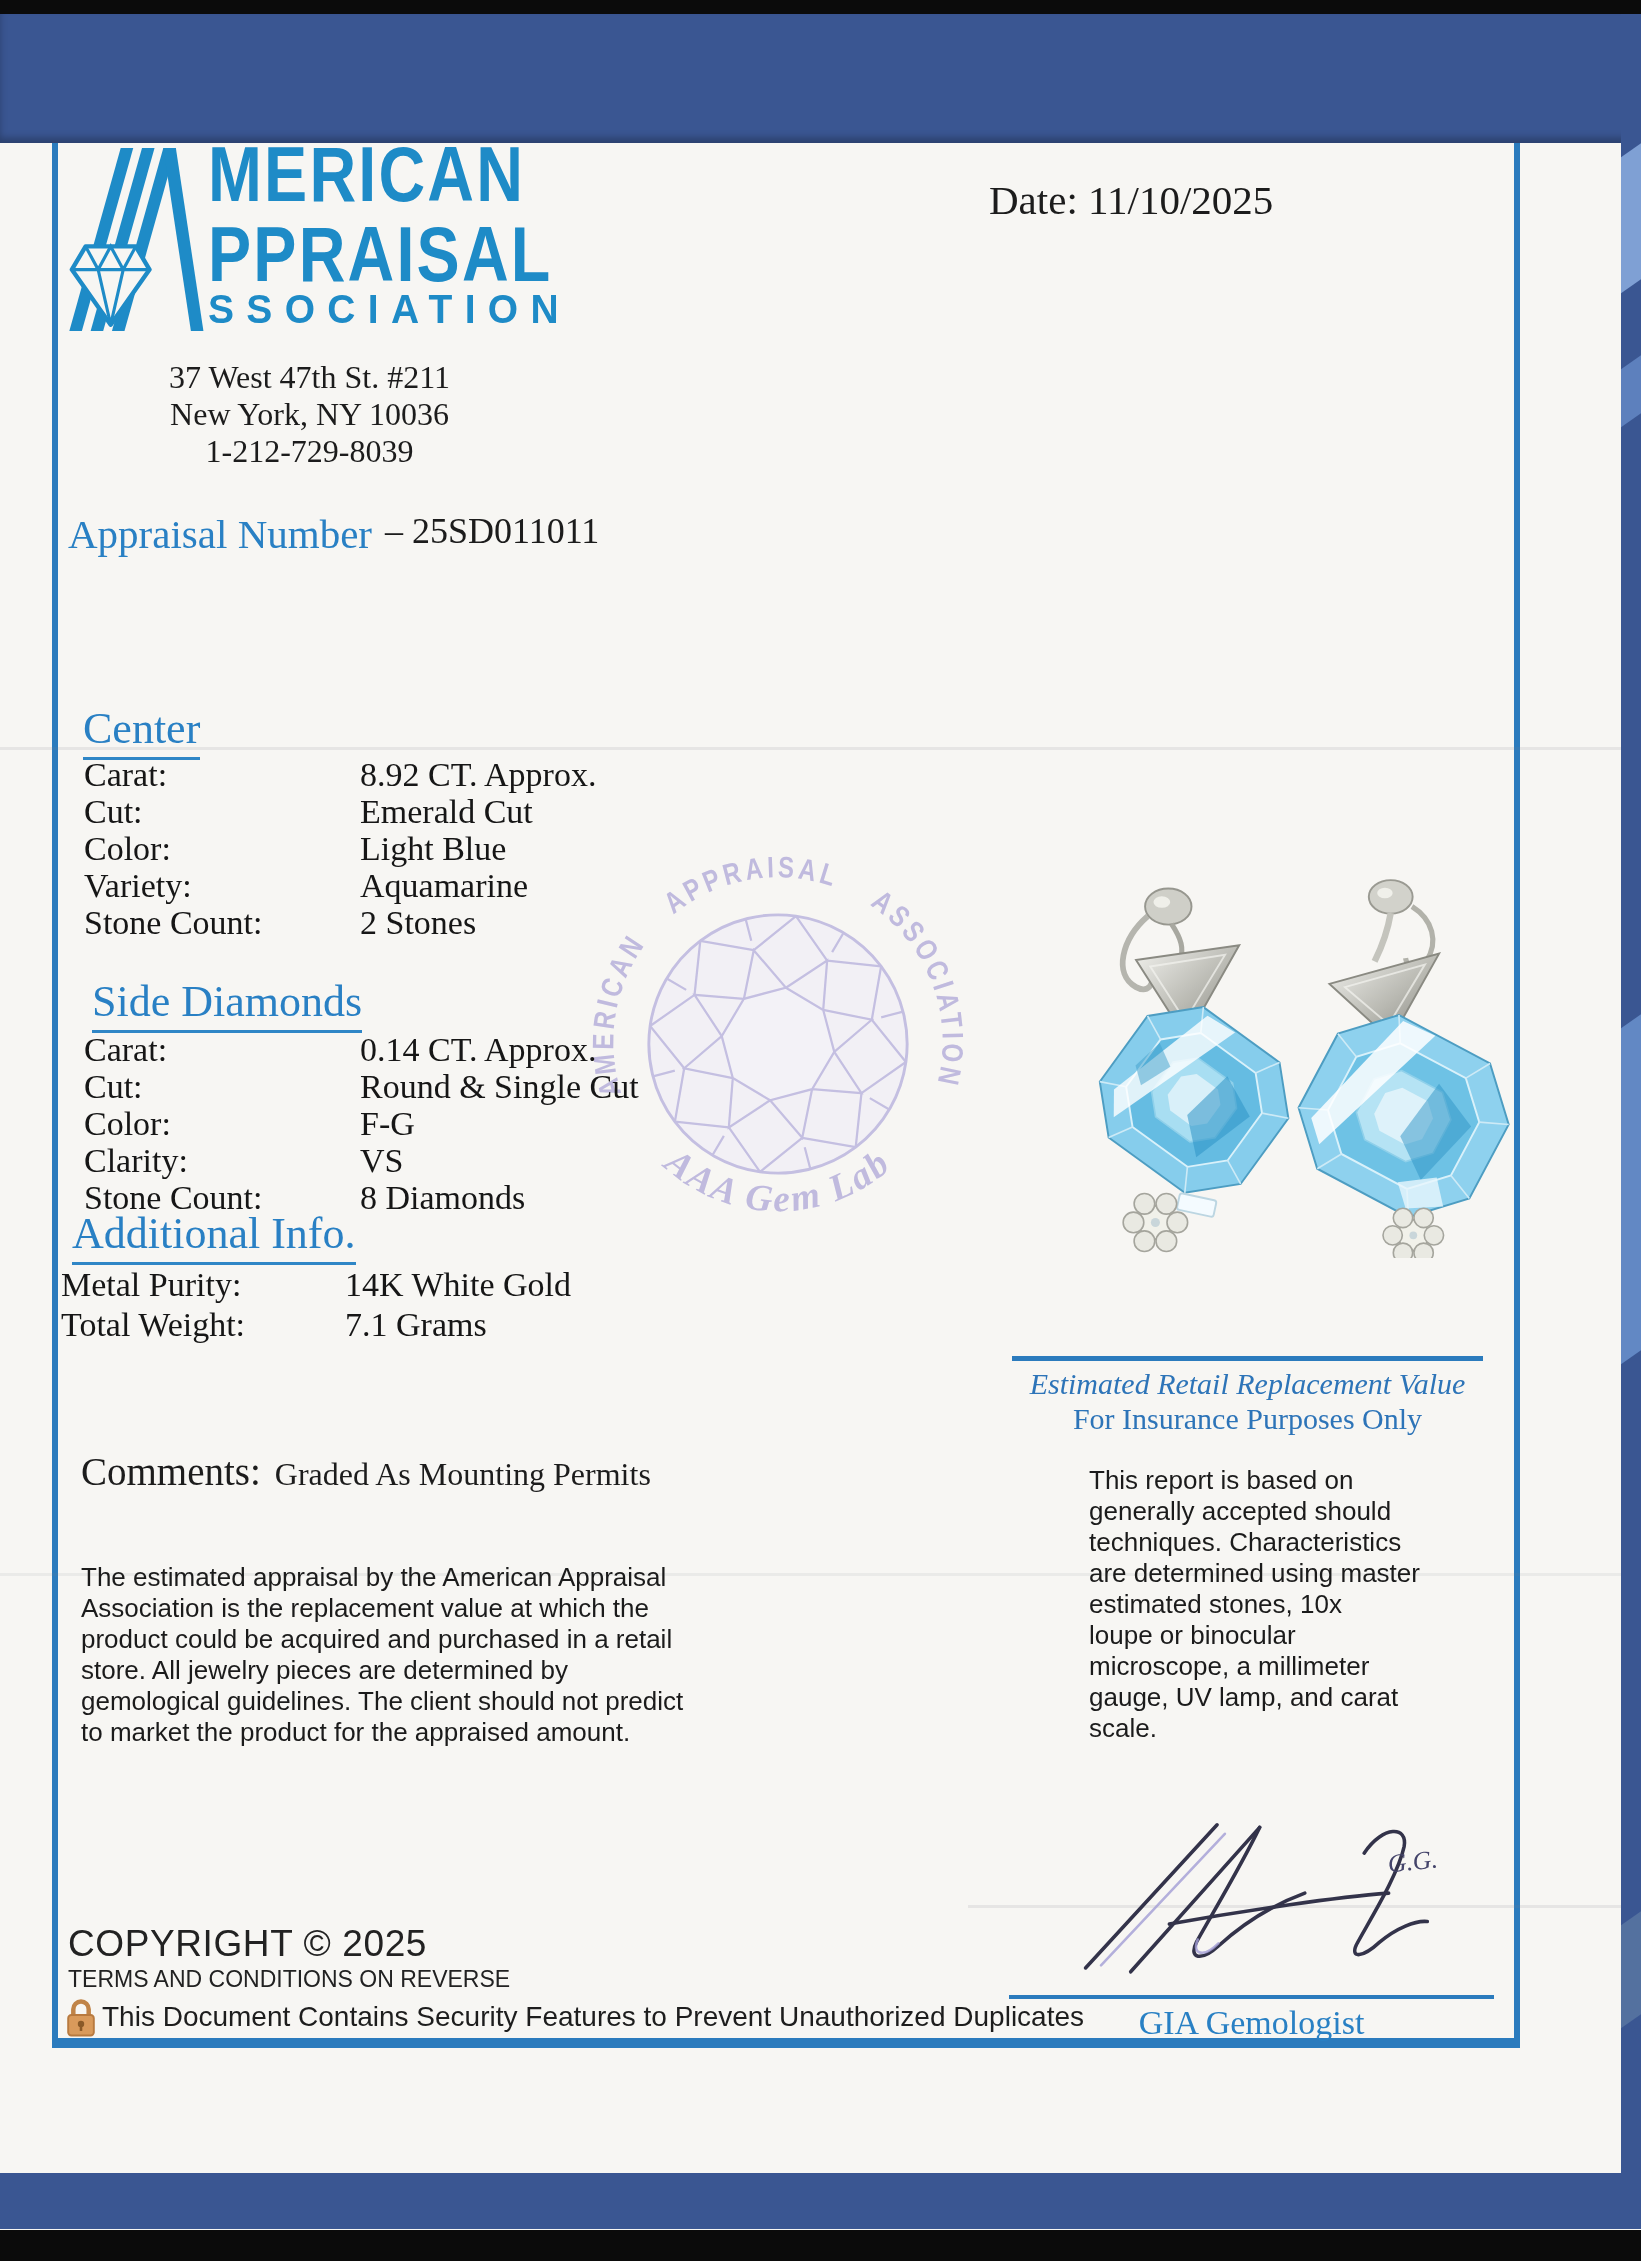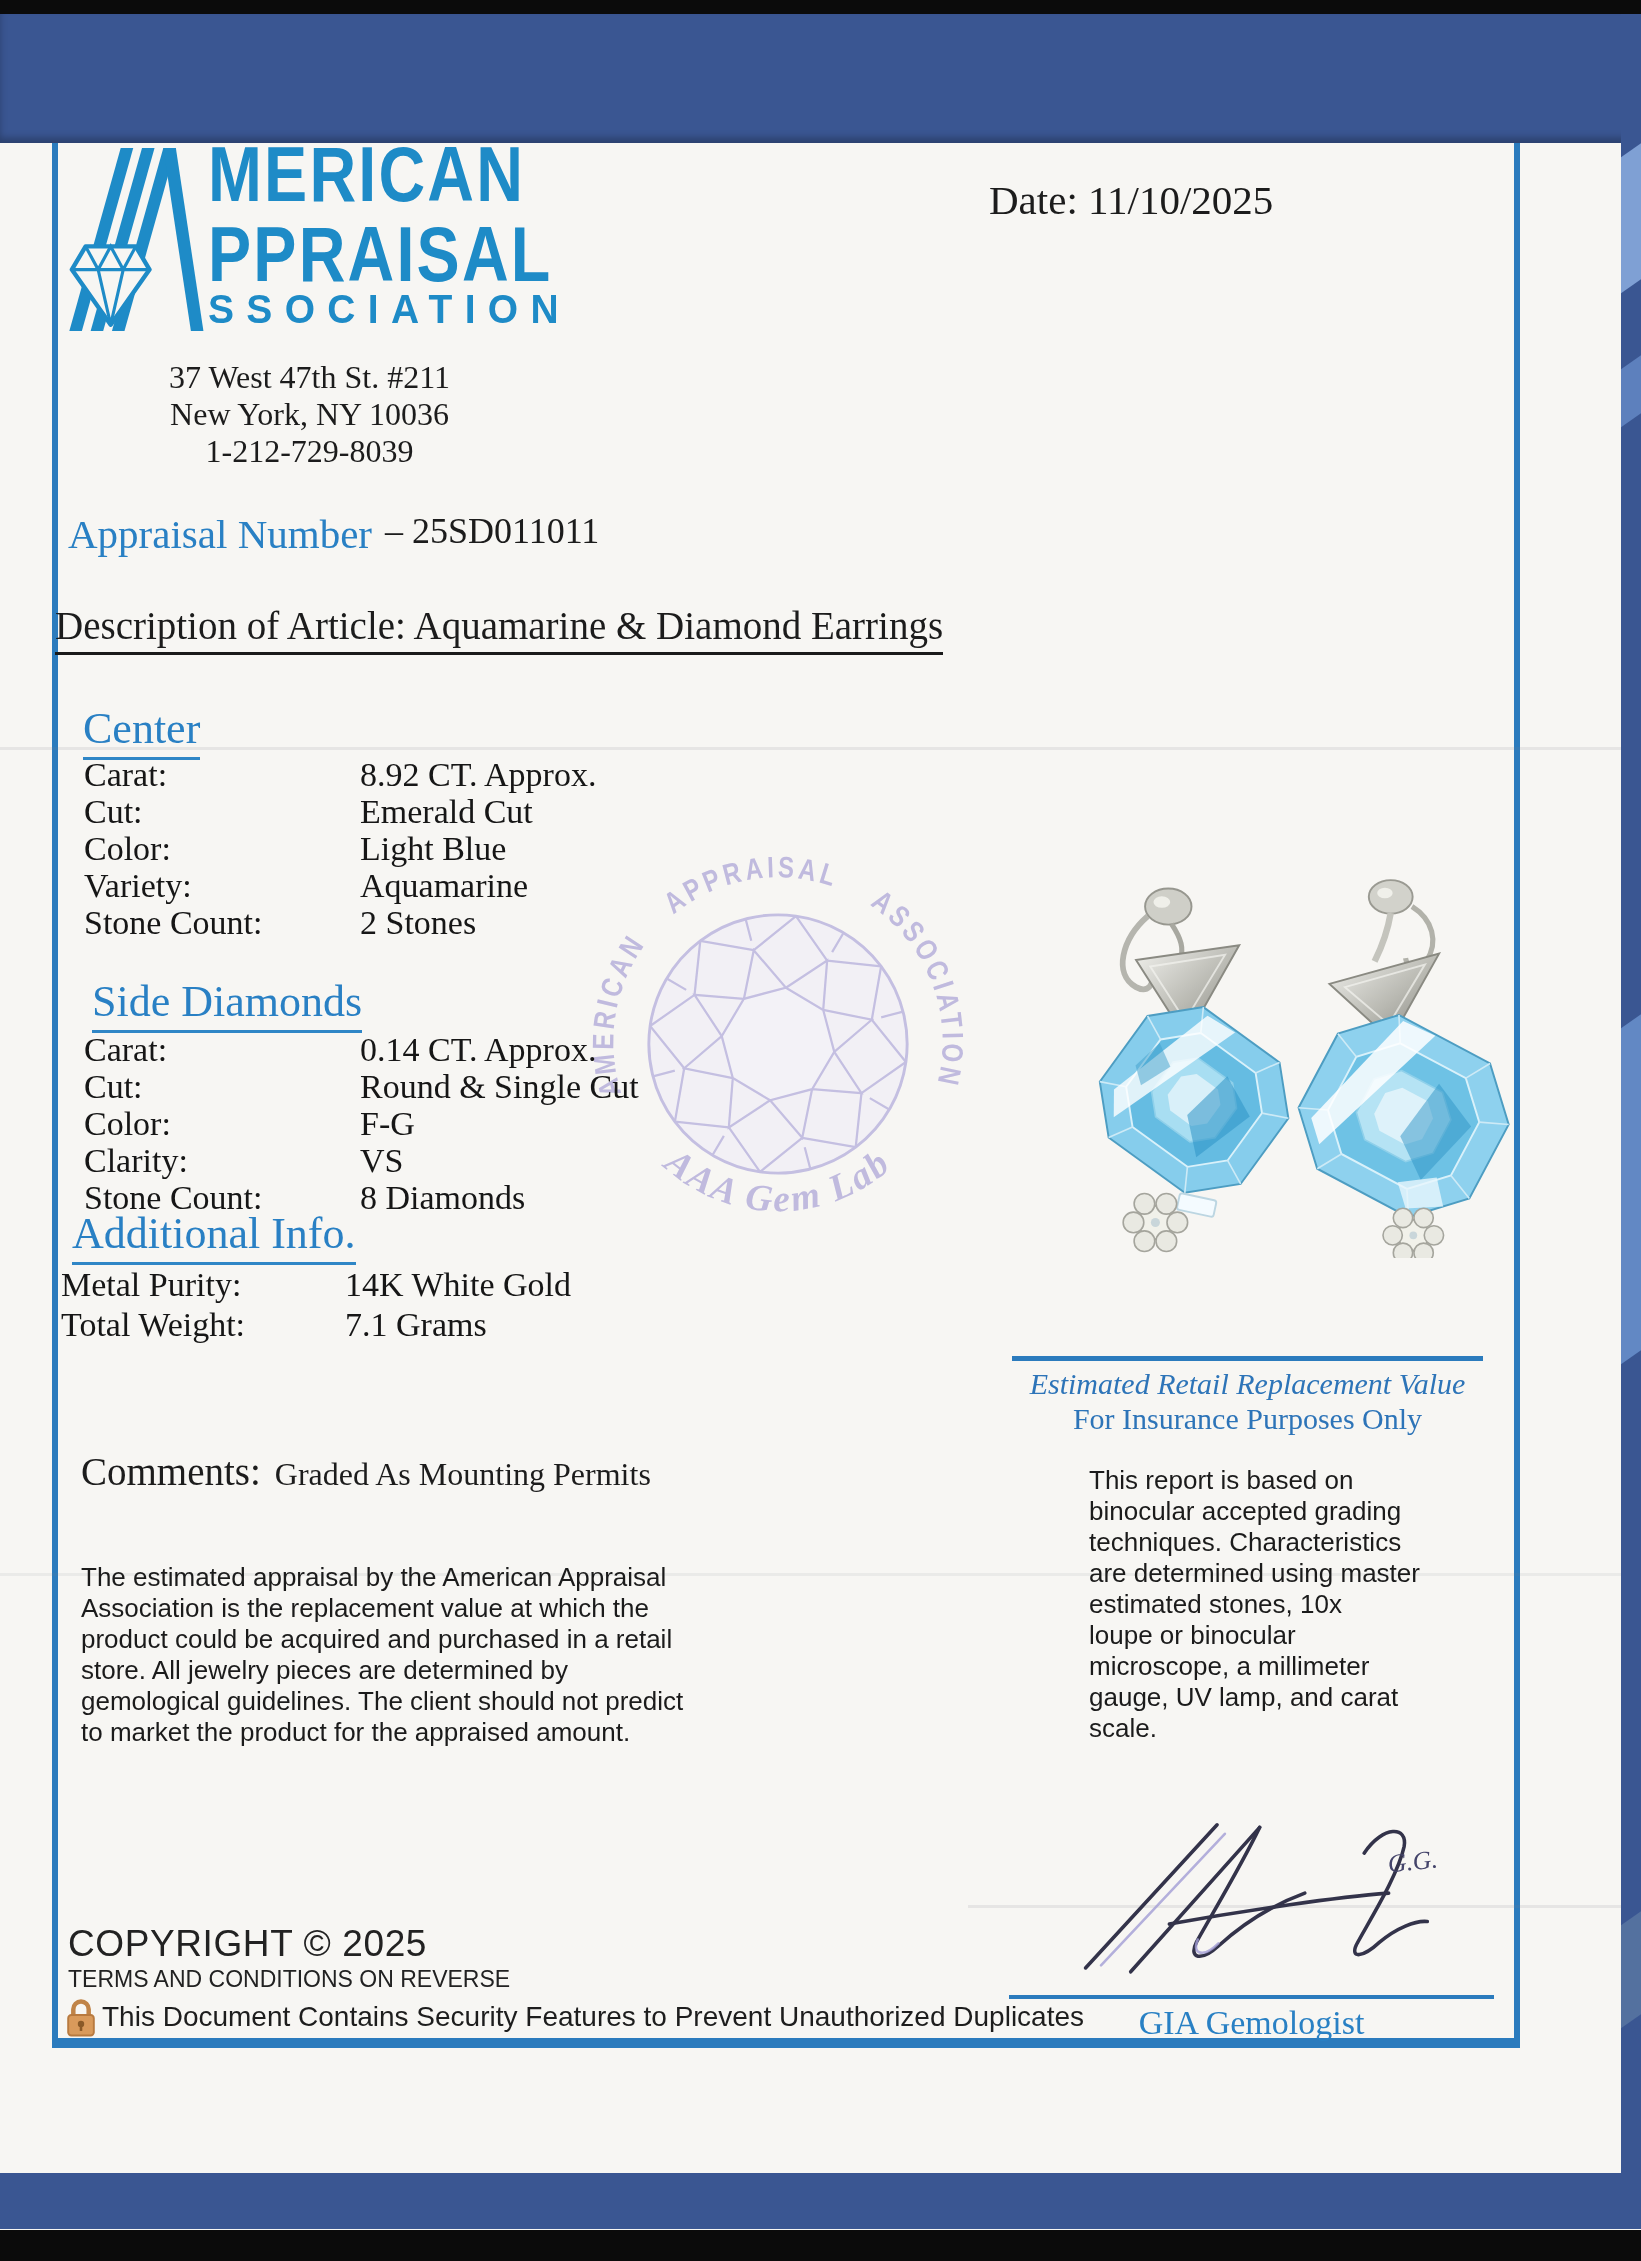--- a/index.html
+++ b/index.html
@@ -164,23 +164,20 @@
     <div>37 West 47th St. #211</div>
     <div>New York, NY 10036</div>
     <div>1-212-729-8039</div>
   </div>
 
   <div class="abs serif" style="left:68px;top:510px;z-index:2;display:flex;align-items:flex-start;gap:13px;">
     <span class="blue" style="font-size:41px;">Appraisal Number</span>
     <span class="ink" style="font-size:36px;">– 25SD011011</span>
   </div>
 
-  <div class="abs serif ink" style="left:55px;top:603px;z-index:2;">
-    <span style="font-size:39px;border-bottom:3.2px solid #1a1a1a;padding-bottom:3.9px;display:inline-block;">Description of Article: Aquamarine &amp; Diamond Earrings</span>
-  </div>
 
   <div class="abs h-blue" style="left:83px;top:703px;">
     <span class="u">Center</span>
   </div>
   <div class="spec" style="left:84px;top:756px;">
     <div class="spec-row">
         <div class="spec-label">Carat:</div>
         <div class="spec-value">8.92 CT. Approx.</div>
       </div>
     <div class="spec-row">
@@ -254,21 +251,21 @@
     <div>The estimated appraisal by the American Appraisal</div>
     <div>Association is the replacement value at which the</div>
     <div>product could be acquired and purchased in a retail</div>
     <div>store. All jewelry pieces are determined by</div>
     <div>gemological guidelines. The client should not predict</div>
     <div>to market the product for the appraised amount.</div>
   </div>
 
   <div class="para" style="left:1089px;top:1465px;width:413px;">
     <div>This report is based on</div>
-    <div>binocular accepted grading</div>
+    <div>generally accepted should</div>
     <div>techniques. Characteristics</div>
     <div>are determined using master</div>
     <div>estimated stones, 10x</div>
     <div>loupe or binocular</div>
     <div>microscope, a millimeter</div>
     <div>gauge, UV lamp, and carat</div>
     <div>scale.</div>
   </div>
 
   <svg class="abs" style="left:1003px;top:1813px;width:503px;height:168px;z-index:2;" viewBox="0 0 780 260">

